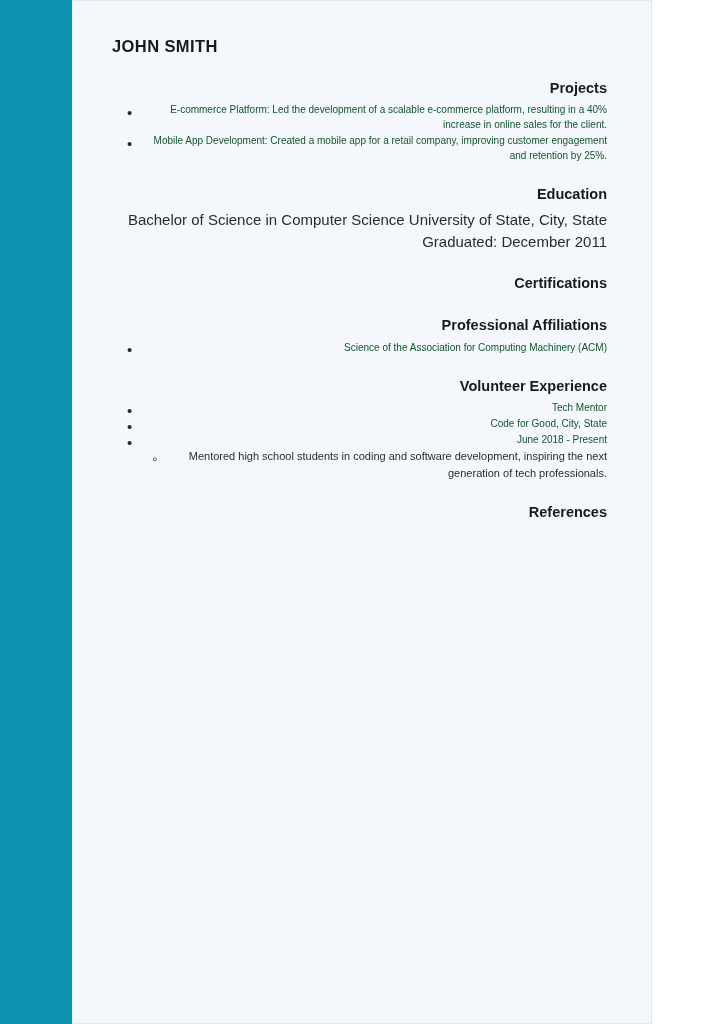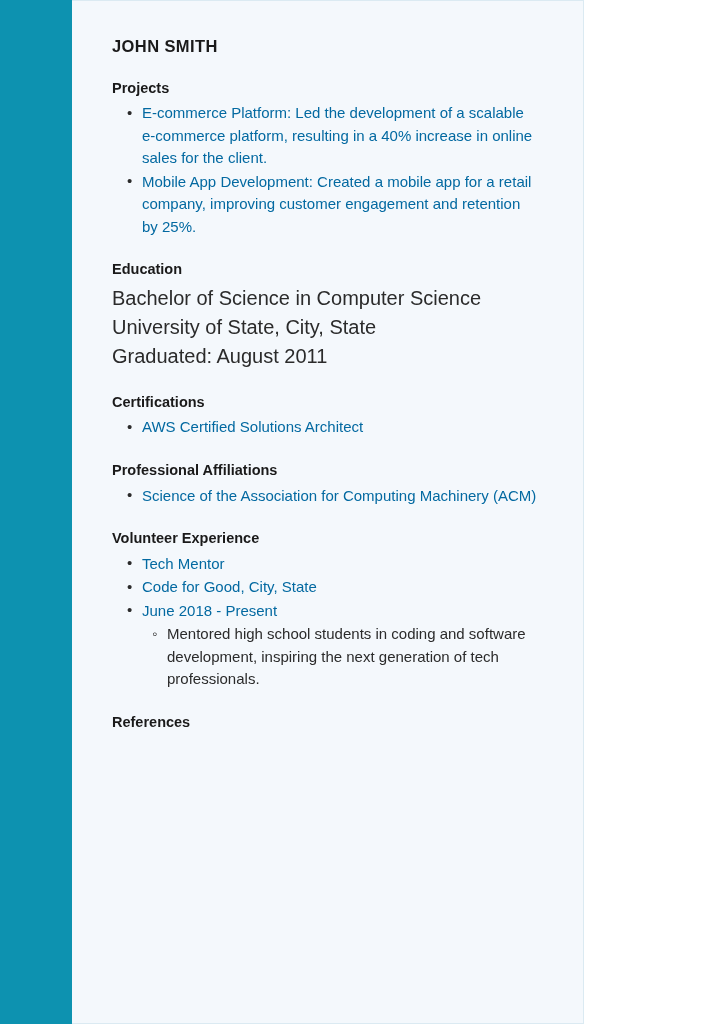--- a/index.html
+++ b/index.html
@@ -10,21 +10,21 @@
   }
   body {
     width: 724px;
     height: 1024px;
     overflow: hidden;
     font-family: "Liberation Sans", sans-serif;
   }
 
   .resume-page {
     position: relative;
-    width: 584px;
+    width: 652px;
     height: 1024px;
     box-sizing: border-box;
     background: #ffffff;
     display: flex;
     align-items: stretch;
   }
 
   
   .accent-bar {
     width: 72px;
@@ -56,48 +56,49 @@
     font-weight: bold;
     letter-spacing: 0.4px;
     color: #1a1a1a;
     margin: 0 0 22px 0;
     line-height: 1.2;
   }
 
   
   .section {
     margin: 0 0 22px 0;
+    text-align: right;
   }
 
   .section-heading {
     font-size: 14.5px;
     font-weight: bold;
     color: #1a1a1a;
     margin: 0 0 4px 0;
     line-height: 1.35;
   }
 
   
   .body-line {
-    font-size: 20px;
+    font-size: 15px;
     color: #2b2b2b;
     line-height: 1.45;
     margin: 0;
   }
 
   
   ul.bullets {
     list-style: none;
     margin: 0;
     padding: 0;
   }
   ul.bullets > li {
     position: relative;
-    font-size: 15px;
-    color: #0369a1;
+    font-size: 10px;
+    color: #14532d;
     line-height: 1.5;
     padding-left: 30px;
     margin: 0 0 1px 0;
   }
   ul.bullets > li::before {
     content: "\2022";
     position: absolute;
     left: 15px;
     top: -0.5px;
     font-size: 15px;
@@ -106,21 +107,21 @@
   }
 
   
   ul.subbullets {
     list-style: none;
     margin: 0;
     padding: 0;
   }
   ul.subbullets > li {
     position: relative;
-    font-size: 15px;
+    font-size: 11px;
     color: #2b2b2b;
     line-height: 1.5;
     padding-left: 55px;
     margin: 0;
   }
   ul.subbullets > li::before {
     content: "\25E6";
     position: absolute;
     left: 40px;
     top: -0.5px;
@@ -145,27 +146,26 @@
         <h2 class="section-heading">Projects</h2>
         <ul class="bullets">
           <li>E-commerce Platform: Led the development of a scalable e-commerce platform, resulting in a 40% increase in online sales for the client.</li>
           <li>Mobile App Development: Created a mobile app for a retail company, improving customer engagement and retention by 25%.</li>
         </ul>
       </section>
 
       <section class="section">
         <h2 class="section-heading">Education</h2>
         <p class="body-line">Bachelor of Science in Computer Science University of State, City, State</p>
-        <p class="body-line">Graduated: August 2011</p>
+        <p class="body-line">Graduated: December 2011</p>
       </section>
 
       <section class="section">
         <h2 class="section-heading">Certifications</h2>
         <ul class="bullets">
-          <li>AWS Certified Solutions Architect</li>
         </ul>
       </section>
 
       <section class="section">
         <h2 class="section-heading">Professional Affiliations</h2>
         <ul class="bullets">
           <li>Science of the Association for Computing Machinery (ACM)</li>
         </ul>
       </section>
 

